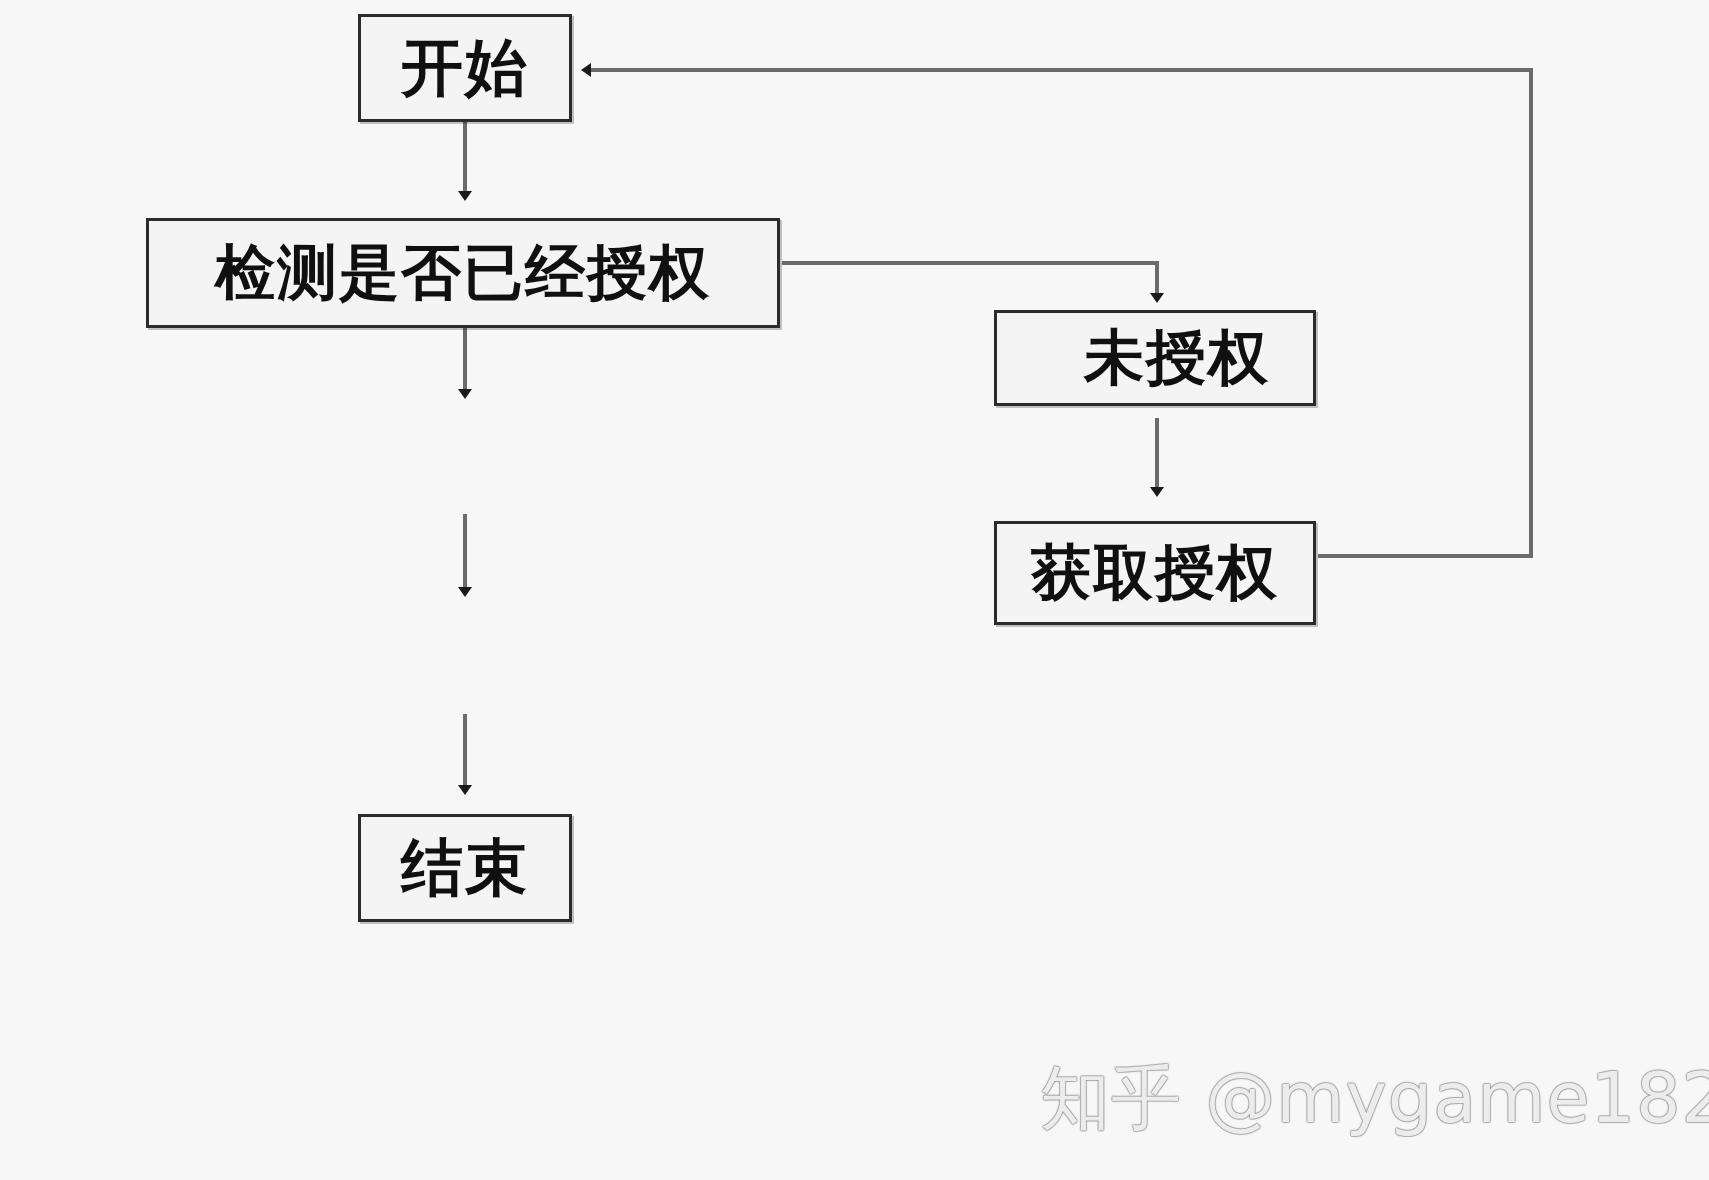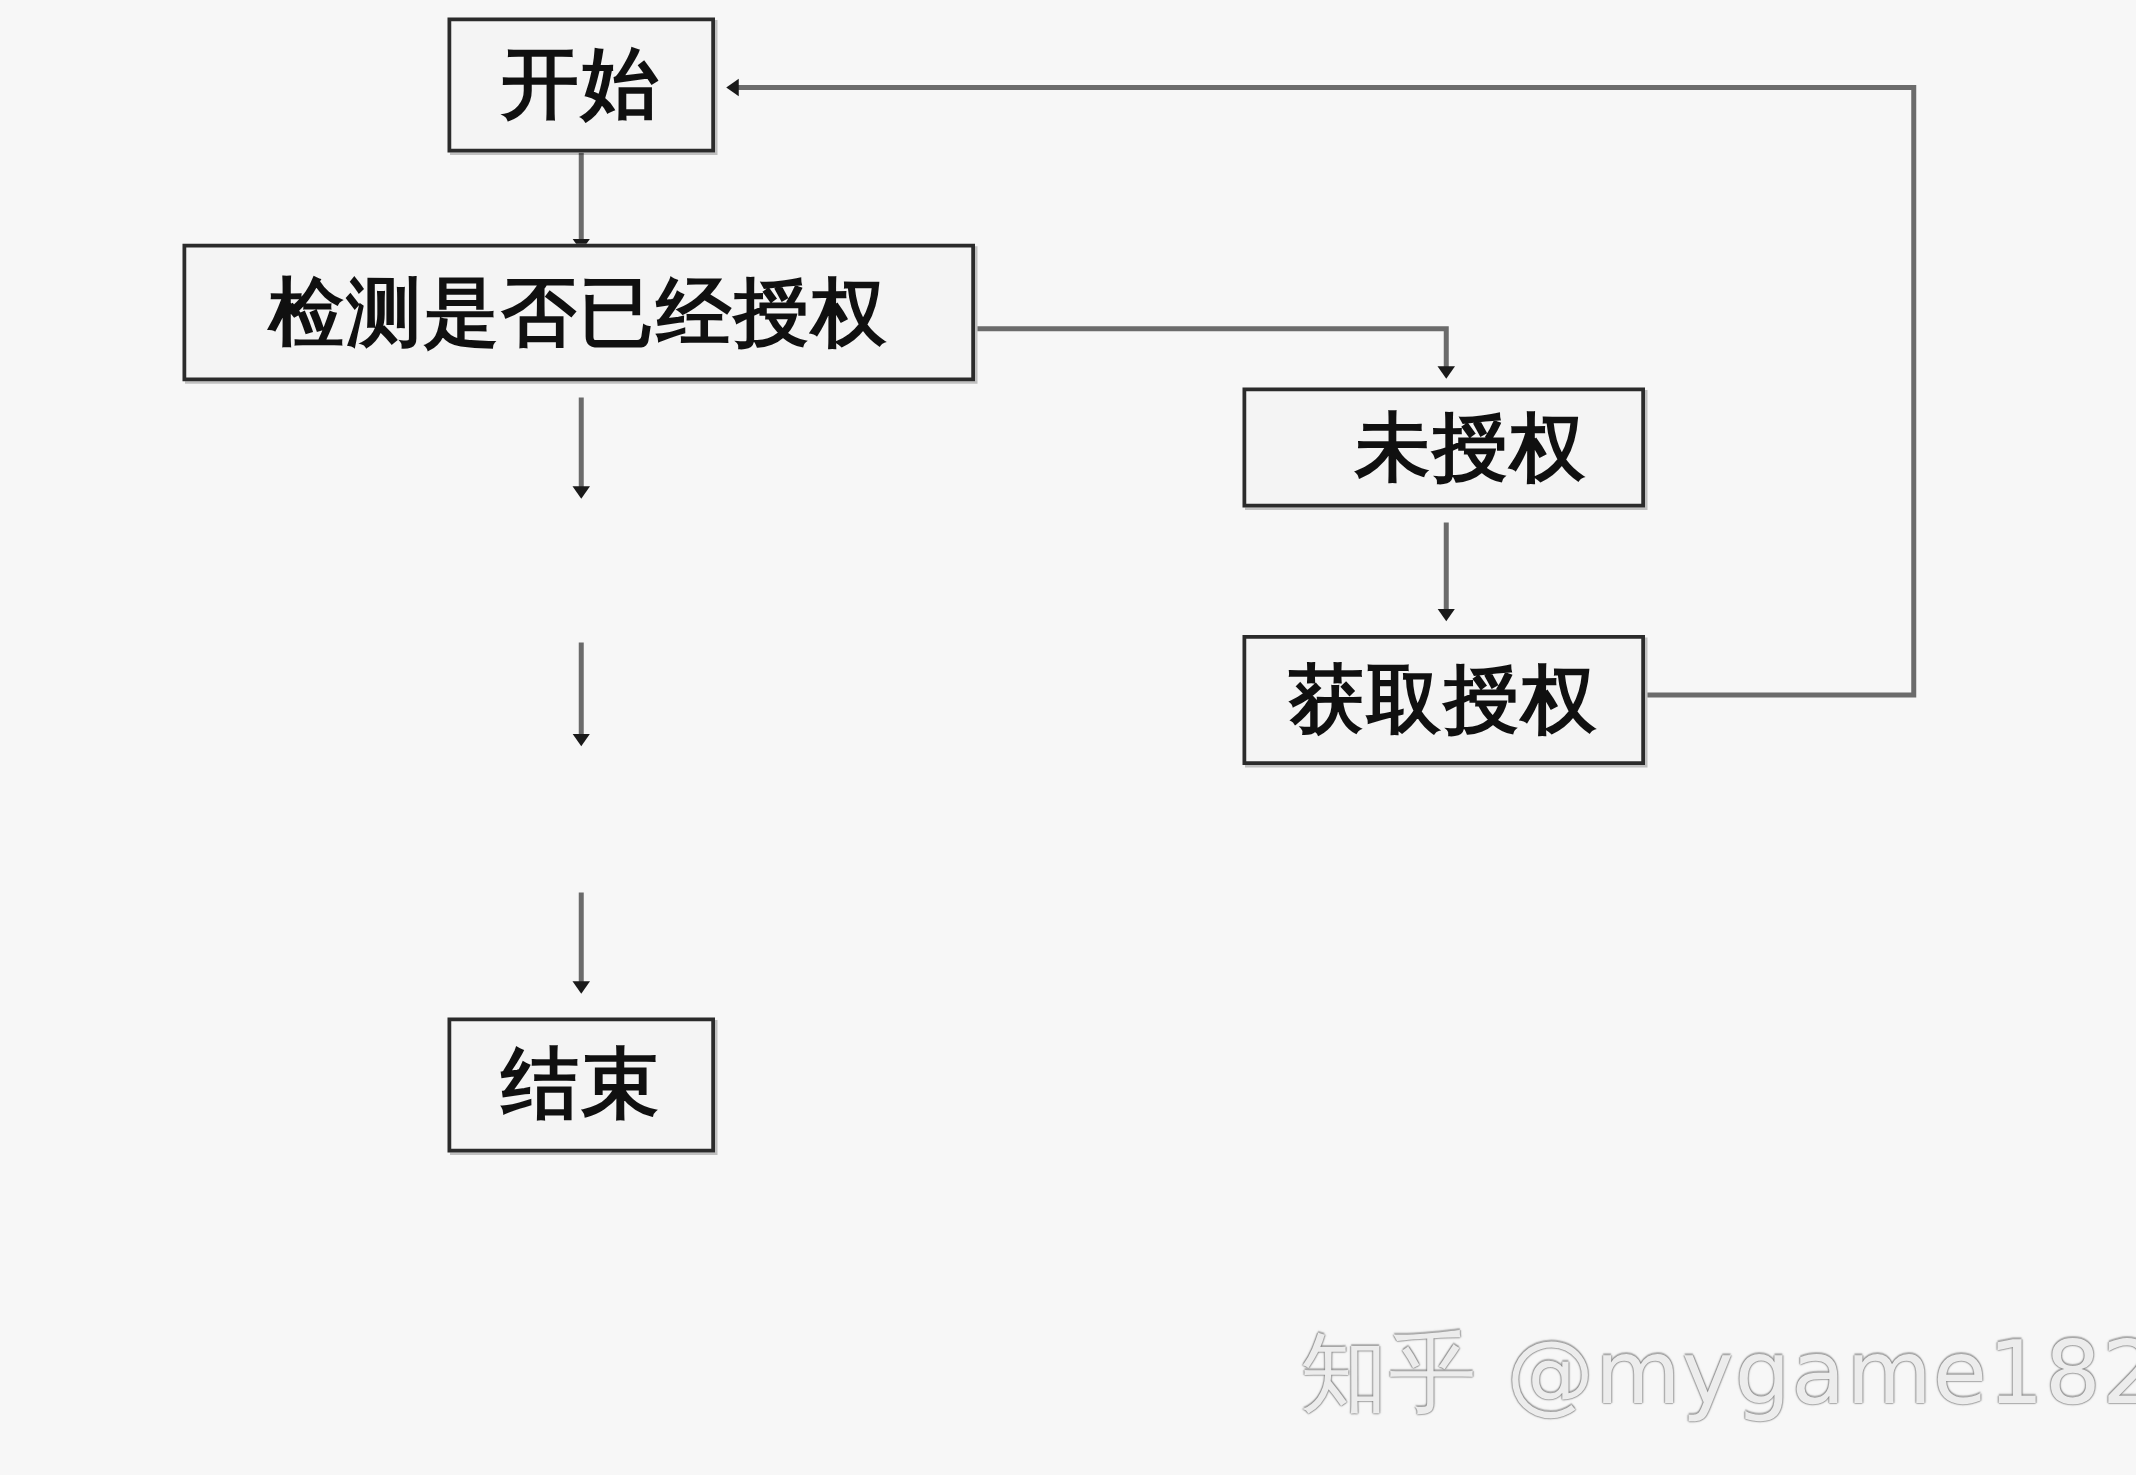--- a/index.html
+++ b/index.html
@@ -96,34 +96,34 @@
 
     <path d="M1157,418 L1157,492" fill="none" stroke="#6b6b6b" stroke-width="4" marker-end="url(#arrow-down)"></path>
 
     <path d="M1318,556 L1531,556 L1531,70 L586,70" fill="none" stroke="#6b6b6b" stroke-width="4" marker-end="url(#arrow-left)"></path>
   </svg>
 
   <div class="node-box" style="left:358px; top:14px; width:214px; height:108px;">
     <span class="node-label" style="font-size:62px;">开始</span>
   </div>
 
-  <div class="node-box" style="left:146px; top:195px; width:634px; height:110px;">
+  <div class="node-box" style="left:146px; top:218px; width:634px; height:110px;">
     <span class="node-label" style="font-size:60px;">检测是否已经授权</span>
   </div>
 
 
 
   <div class="node-box" style="left:358px; top:802px; width:214px; height:108px;margin-top:12px;">
     <span class="node-label" style="font-size:62px;">结束</span>
   </div>
 
   <div class="node-box" style="left:994px; top:310px; width:322px; height:96px;padding-left:44px;">
     <span class="node-label" style="font-size:60px;">未授权</span>
   </div>
 
-  <div class="node-box" style="left:994px; top:508px; width:322px; height:104px;">
+  <div class="node-box" style="left:994px; top:521px; width:322px; height:104px;">
     <span class="node-label" style="font-size:60px;">获取授权</span>
   </div>
 
 
   <div id="watermark">知乎 @mygame182</div>
 
 </div>
 
 </body></html>

